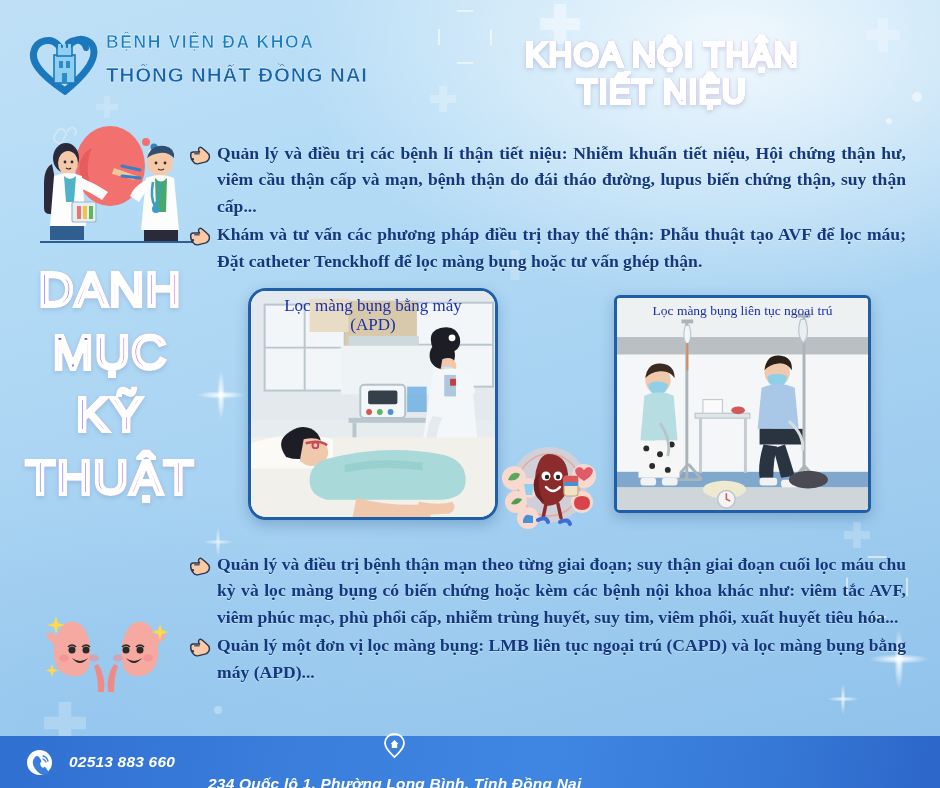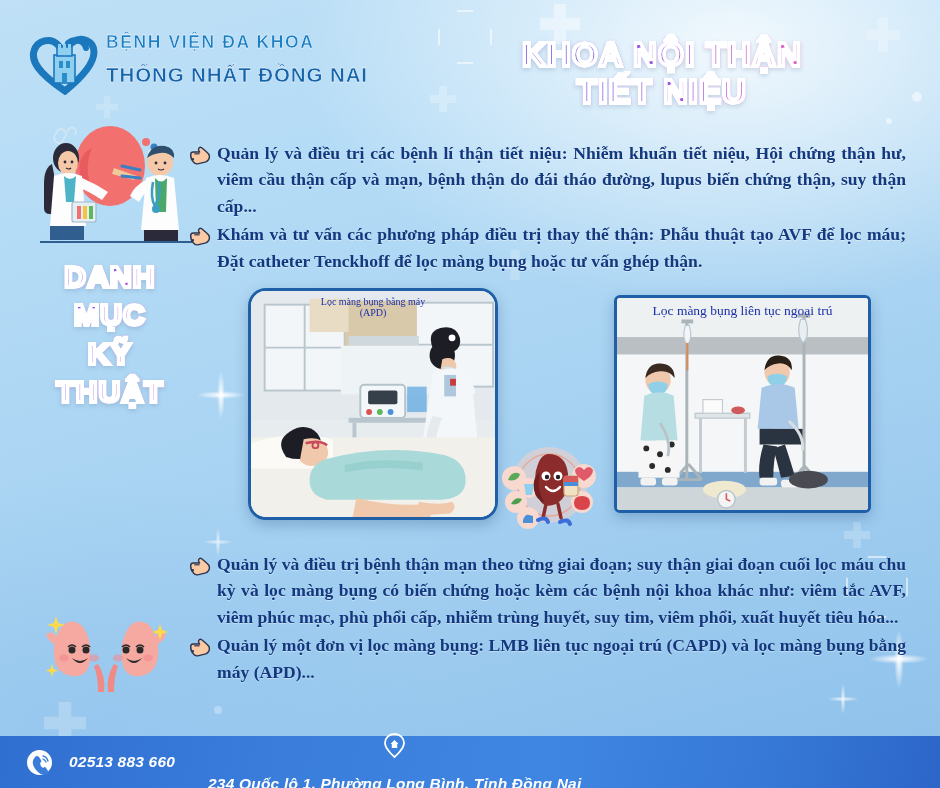--- a/index.html
+++ b/index.html
@@ -47,31 +47,31 @@
   .logo-l2 {
     font-size: 20.5px; font-weight: bold; color: #1565ad;
     letter-spacing: 0.9px; margin-top: 12px; -webkit-text-stroke: 0.4px #fff;
   }
 
   .dept-title {
     position: absolute; left: 452px; top: 36px; width: 420px;
     text-align: center; line-height: 1.13;
   }
   .grad-text {
-    font-weight: bold; letter-spacing: 1.2px;
+    font-weight: normal; letter-spacing: 1.2px;
     background: linear-gradient(95deg, #3a3ae0 0%, #6a4ce0 28%, #9b55d8 52%, #d357c8 74%, #f566b8 100%);
     -webkit-background-clip: text; background-clip: text; color: transparent;
     -webkit-text-stroke: 4px #fff; paint-order: stroke fill;
     filter: drop-shadow(0 2px 2px rgba(80,110,150,0.22));
   }
   .dept-title .grad-text { font-size: 33px; display: block; }
 
   
   .vert-head { position: absolute; left: 10px; top: 258px; width: 200px; text-align: center; }
-  .vert-head .grad-text { font-size: 30px; display: block; line-height: 1.28; }
+  .vert-head .grad-text { font-size: 49px; display: block; line-height: 1.28; }
 
   
   .bullets { position: absolute; }
   .bullets.top { left: 188px; top: 140px; width: 718px; }
   .bullets.bottom { left: 188px; top: 551px; width: 718px; }
   .bullet-row { display: flex; align-items: flex-start; gap: 4px; margin-bottom: 2px; }
   .hand-icon { width: 25px; height: 25px; flex: none; margin-top: 4px; }
   .bullet-text {
     font-family: "Liberation Serif", serif;
     font-weight: bold; font-size: 17.6px; line-height: 1.50;
@@ -85,21 +85,21 @@
     overflow: hidden; background: #dfe9ef;
     box-shadow: 0 5px 14px rgba(30,70,120,0.28);
   }
   .photo-card.left  { left: 248px; top: 288px; width: 250px; height: 232px; }
   .photo-card.right { left: 614px; top: 295px; width: 257px; height: 218px; border-radius: 6px; }
   .photo-caption {
     position: absolute; left: 0; right: 0; top: 5px; z-index: 5;
     text-align: center; font-family: "Liberation Serif", serif;
     color: #1b2fa8; line-height: 1.12;
   }
-  .photo-card.left .photo-caption { font-size: 10px; }
+  .photo-card.left .photo-caption { font-size: 17px; }
   .photo-card.right .photo-caption { font-size: 13.5px; }
   .scene { position: absolute; inset: 0; }
 
   
   .footer {
     position: absolute; left: 0; bottom: 0; width: 940px; height: 52px;
     background: linear-gradient(100deg, #2f6fd0 0%, #3a7ddb 30%, #3f86e2 58%, #3678d6 82%, #2c66c8 100%);
     display: flex; align-items: center; padding-left: 26px; gap: 13px;
   }
   .f-item { display: flex; align-items: center; gap: 16px; font-style: italic; }

